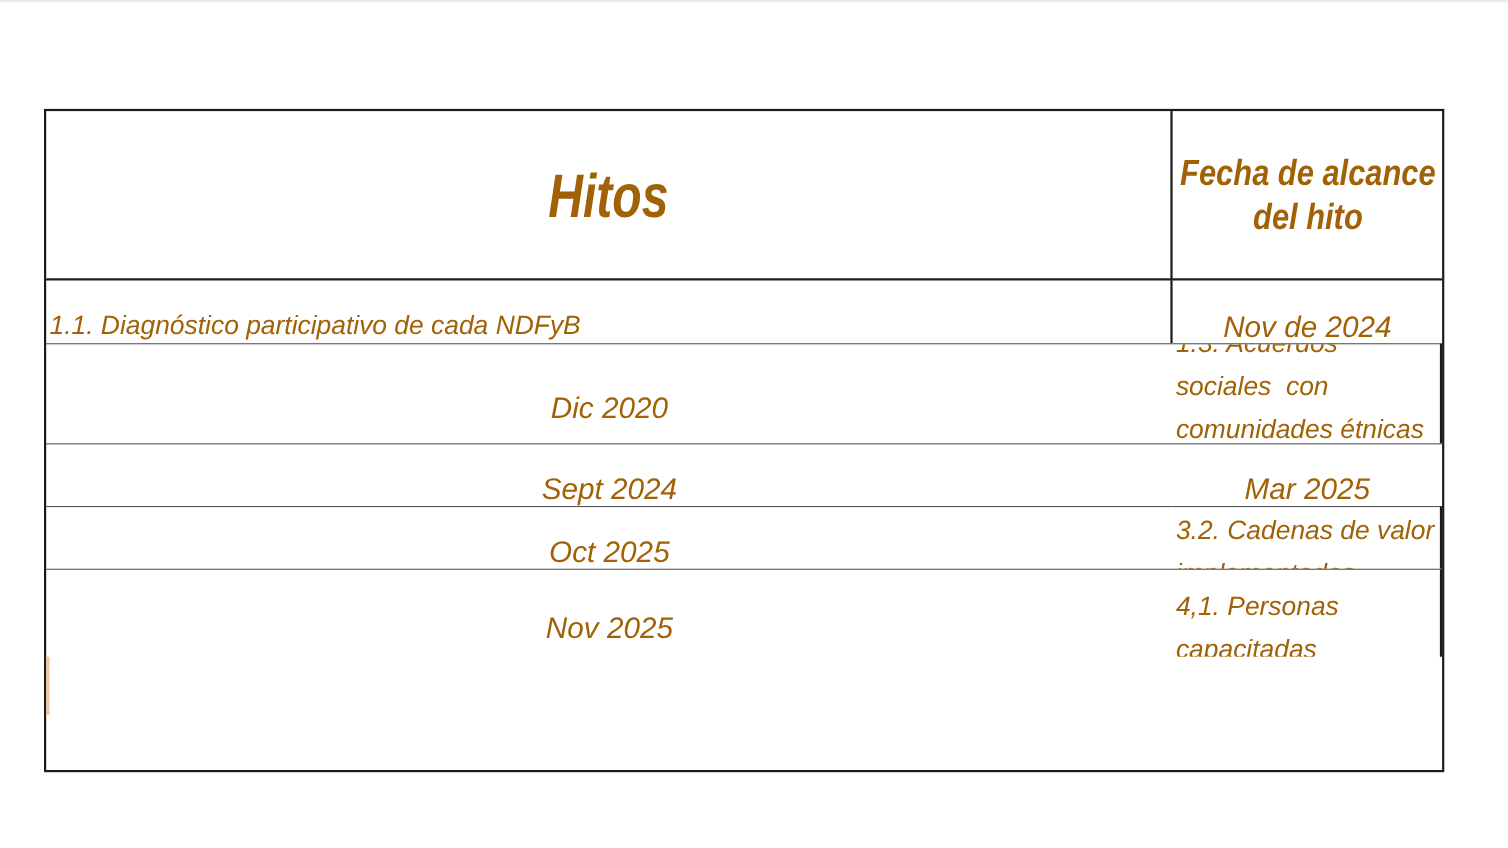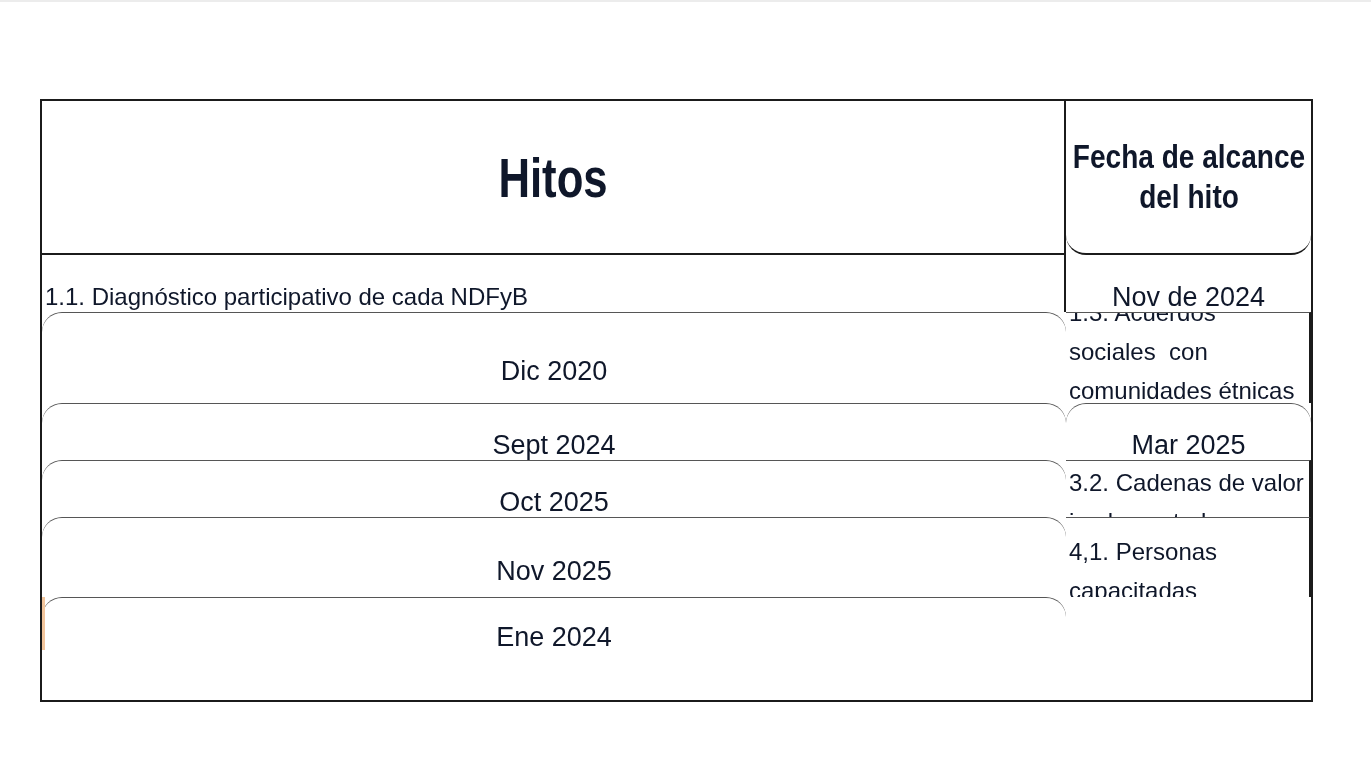--- a/index.html
+++ b/index.html
@@ -7,21 +7,22 @@
     padding: 0;
     background: #ffffff;
   }
   .stage {
     position: relative;
     width: 1371px;
     height: 771px;
     background: #ffffff;
     overflow: hidden;
     font-family: "Liberation Sans", "DejaVu Sans", sans-serif;
-    color: #0f172a;
+    color: #a16207;
+    font-style: italic;
   }
   .top-edge {
     position: absolute;
     top: 0; left: 0; right: 0;
     height: 2px;
     background: #ececec;
   }
   .tbl {
     position: absolute;
     left: 40px;
@@ -42,21 +43,20 @@
     overflow: hidden;
   }
   .left {
     border-right: 2px solid #1b1b1b;
     padding: 0 4px 0 3px;
     justify-content: flex-start;
   }
   .right {
     justify-content: center;
     text-align: center;
-    border-radius: 20px;
   }
   .hd {
     border-bottom: 2px solid #1b1b1b;
     justify-content: center;
     text-align: center;
     font-weight: bold;
   }
   .rowline {
     border-top: 1px solid #565656;
   }
@@ -150,19 +150,16 @@
     <div class="c left body-cell rowline">
       <span class="milestone-text">3.2. Cadenas de valor implementadas</span>
     </div>
     <div class="c right body-cell rowline">
       <span class="date-text">Nov 2025</span>
     </div>
 
     <div class="c left body-cell rowline">
       <span class="milestone-text">4,1. Personas capacitadas</span>
     </div>
-    <div class="c right body-cell rowline">
-      <span class="date-text">Ene 2024</span>
-    </div>
 
     <div class="accent-3-2"></div>
   </div>
 </div>
 
 </body></html>

